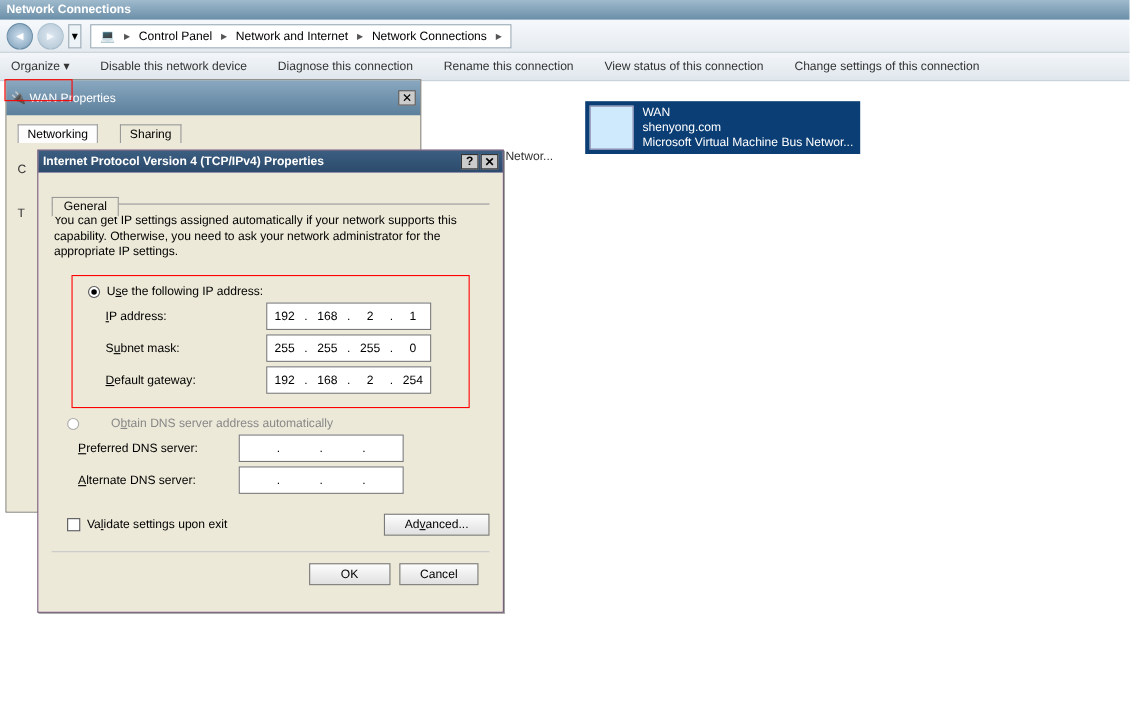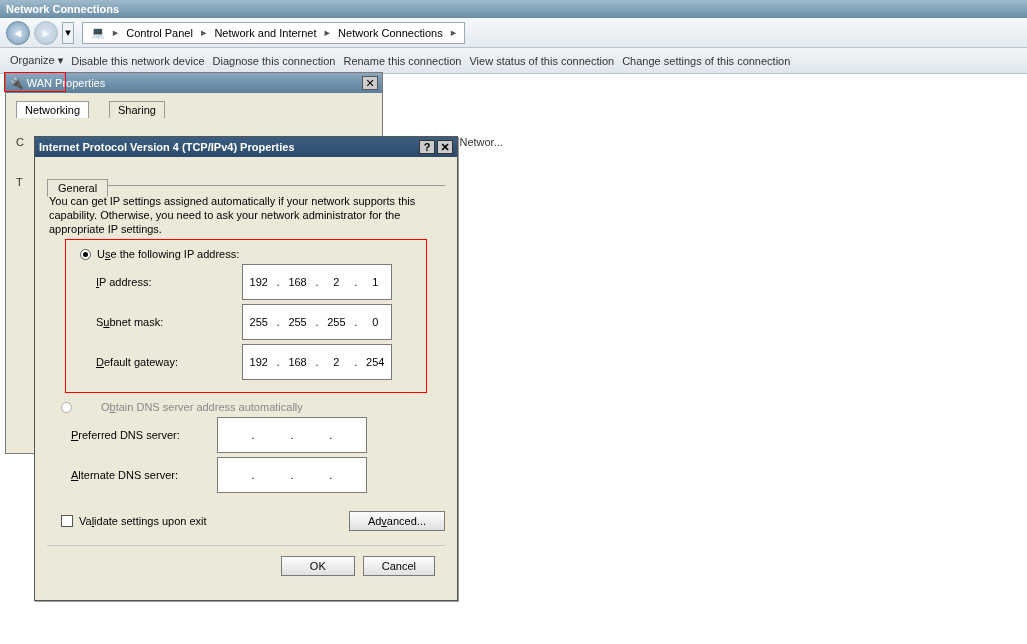--- a/index.html
+++ b/index.html
@@ -10,58 +10,58 @@
 
   
   .navbar { background: linear-gradient(#f6f9fc,#e4eaef); height:30px; border-bottom:1px solid #b8c4cc; display:flex; align-items:center; gap:4px; padding:0 6px; }
   .nav-btn { width:24px; height:24px; border-radius:50%; background:radial-gradient(#cfe0ef,#7a9bb5); border:1px solid #6a8ea8; display:flex;align-items:center;justify-content:center; color:#fff; }
   .dropdown-tiny{ width:12px;height:22px;border:1px solid #9aaab5;background:#eef3f7;display:flex;align-items:center;justify-content:center;}
   .breadcrumb { border:1px solid #9aaab5; background:#fff; height:22px; display:flex; align-items:center; padding:0 4px; flex:0 0 auto; margin-left:4px;}
   .breadcrumb span{ padding:0 4px;}
   .bc-sep{color:#555;}
 
   
-  .cmdbar { background: linear-gradient(#f3f6f9,#dfe6ec); height:26px; border-bottom:1px solid #b8c4cc; display:flex; align-items:center; gap:8px; padding:0 10px; color:#333; }
+  .cmdbar { background: linear-gradient(#f3f6f9,#dfe6ec); height:26px; border-bottom:1px solid #b8c4cc; display:flex; align-items:center; gap:28px; padding:0 10px; color:#333; }
   .cmd-item{cursor:default;}
 
   
   .main-area{ position:relative; background:#fff; height:470px;}
 
   .conn-item{ position:absolute; left:532px; top:18px; width:250px; height:48px; background:#0b3e75; color:#fff; display:flex; align-items:center; padding:4px; gap:8px;}
   .conn-icon{ width:40px; height:40px; background:#cfeafc; border:1px solid #88a; }
   .conn-text div{ line-height:14px; white-space:nowrap; overflow:hidden; text-overflow:ellipsis; max-width:195px;}
 
   .partial-text{ position:absolute; left:372px; top:50px; color:#333; }
 
   
   .wanwin { position:absolute; left:5px; top:72px; width:378px; background:#ece9d8; border:1px solid #7b7b7b; }
-  .wan-title{ background:linear-gradient(#8aa8c0,#5b7f9b); color:#fff; height:20px; display:flex; align-items:center; justify-content:space-between; padding:0 4px;}
+  .wan-title{ background:linear-gradient(#8aa8c0,#5b7f9b); color:#fff; height:32px; display:flex; align-items:center; justify-content:space-between; padding:0 4px;}
   .wan-title .close{background:#ccc;border:1px solid #555;width:16px;height:14px;color:#000;display:flex;align-items:center;justify-content:center;}
   .red-box{ position:absolute; left:4px; top:72px; width:62px; height:20px; border:1px solid red; z-index:5;}
   .wan-body{ padding:8px 10px 60px; background:#ece9d8; min-height:360px;}
   .tab-row{ display:flex; gap:20px; margin-bottom:16px;}
   .tab{ border:1px solid #999;border-bottom:none;background:#ece9d8;padding:2px 8px;}
   .tab.active{background:#fdfdfd;}
 
   
   .ipv4win{ position:absolute; left:34px; top:136px; width:424px; background:#f0abfc; border:1px solid #555; box-shadow:1px 1px 0 #999; z-index:10;}
   .ipv4-title{background:linear-gradient(#3b5e81,#2c4a6b);color:#fff;height:20px;display:flex;align-items:center;justify-content:space-between;padding:0 4px;font-weight:bold;}
   .ipv4-title .btns{display:flex;gap:2px;}
   .ipv4-title .tb{background:#ccc;border:1px solid #333;width:16px;height:14px;color:#000;display:flex;align-items:center;justify-content:center;font-weight:bold;}
   .ipv4-body{ padding:10px 12px 12px; background:#ece9d8;}
   .gen-tabrow{ border-bottom:1px solid #999;margin-bottom:8px;}
   .gen-tab{ display:inline-block;border:1px solid #999;border-bottom:1px solid #ece9d8;background:#ece9d8;padding:2px 10px;position:relative;top:12px;}
-  .desc{ margin:6px 2px 3px; line-height:14px;}
+  .desc{ margin:6px 2px 14px; line-height:14px;}
   .radio-row{ display:flex; align-items:center; gap:6px; margin:4px 0 4px 14px;}
   .radio{width:11px;height:11px;border:1px solid #555;border-radius:50%;display:inline-flex;align-items:center;justify-content:center;background:#fff;}
   .radio.sel::after{content:"";width:5px;height:5px;border-radius:50%;background:#000;}
   .field-group{ border:1px solid transparent; padding:4px 6px 8px 6px;}
   .field-row{ display:flex; align-items:center; margin:4px 0 4px 24px;}
   .field-label{ width:146px;}
-  .ip-input{ width:150px; height:36px; border:1px solid #7a7a7a; background:#fff; display:flex; align-items:center; justify-content:space-between; padding:0 6px; font-family:monospace;}
+  .ip-input{ width:150px; height:25px; border:1px solid #7a7a7a; background:#fff; display:flex; align-items:center; justify-content:space-between; padding:0 6px; font-family:monospace;}
   .ip-input span{flex:1;text-align:center;}
   .ip-dot{flex:0 0 auto;}
   .disabled{ color:#888;gap:29px;}
   .red-fieldset{ border:1px solid red !important; margin:2px 18px 8px;}
   .chk-row{display:flex;align-items:center;gap:6px;margin:16px 4px 0 18px;}
   .chk{width:12px;height:12px;border:1px solid #555;background:#fff;}
   .btn{ border:1px solid #7a7a7a;background:linear-gradient(#fdfdfd,#e0e0e0);padding:3px 18px;}
   .btn-row{ display:flex; gap:8px; justify-content:flex-end; padding:10px 10px 12px; border-top:1px solid #c9c9c9; margin-top:14px;}
   .underline-char{ text-decoration: underline; }
 </style>
@@ -93,20 +93,28 @@
   <span class="cmd-item">Disable this network device</span>
   <span class="cmd-item">Diagnose this connection</span>
   <span class="cmd-item">Rename this connection</span>
   <span class="cmd-item">View status of this connection</span>
   <span class="cmd-item">Change settings of this connection</span>
 </div>
 
 <div class="main-area">
   <div class="partial-text">m<br><span>tual Machine Bus Networ...</span></div>
 
+  <div class="conn-item">
+    <div class="conn-icon"></div>
+    <div class="conn-text">
+      <div>WAN</div>
+      <div>shenyong.com</div>
+      <div>Microsoft Virtual Machine Bus Networ...</div>
+    </div>
+  </div>
 </div>
 
 <div class="red-box"></div>
 
 <div class="wanwin">
   <div class="wan-title">
     <span>🔌 <span>WAN Properties</span></span>
     <div class="close">✕</div>
   </div>
   <div class="wan-body">

